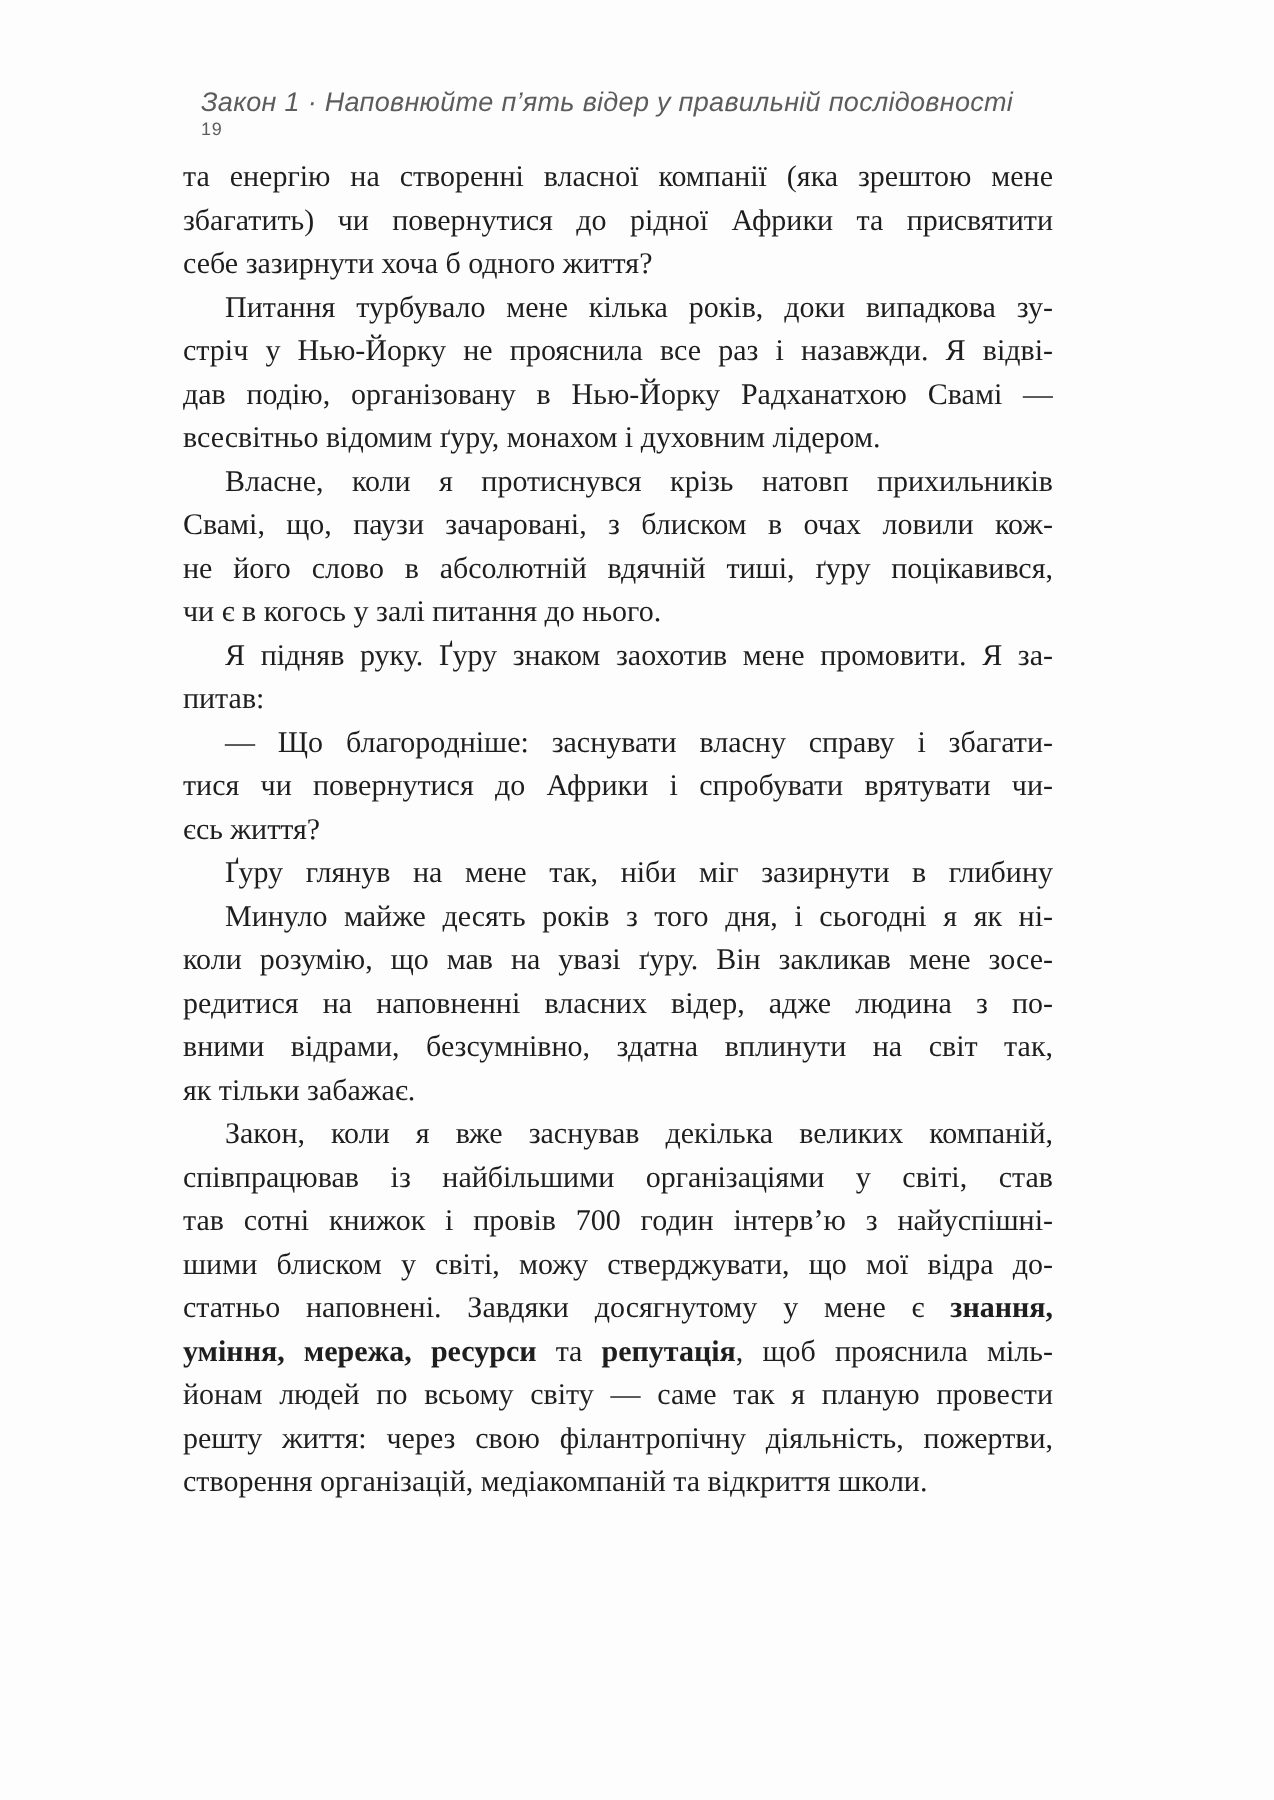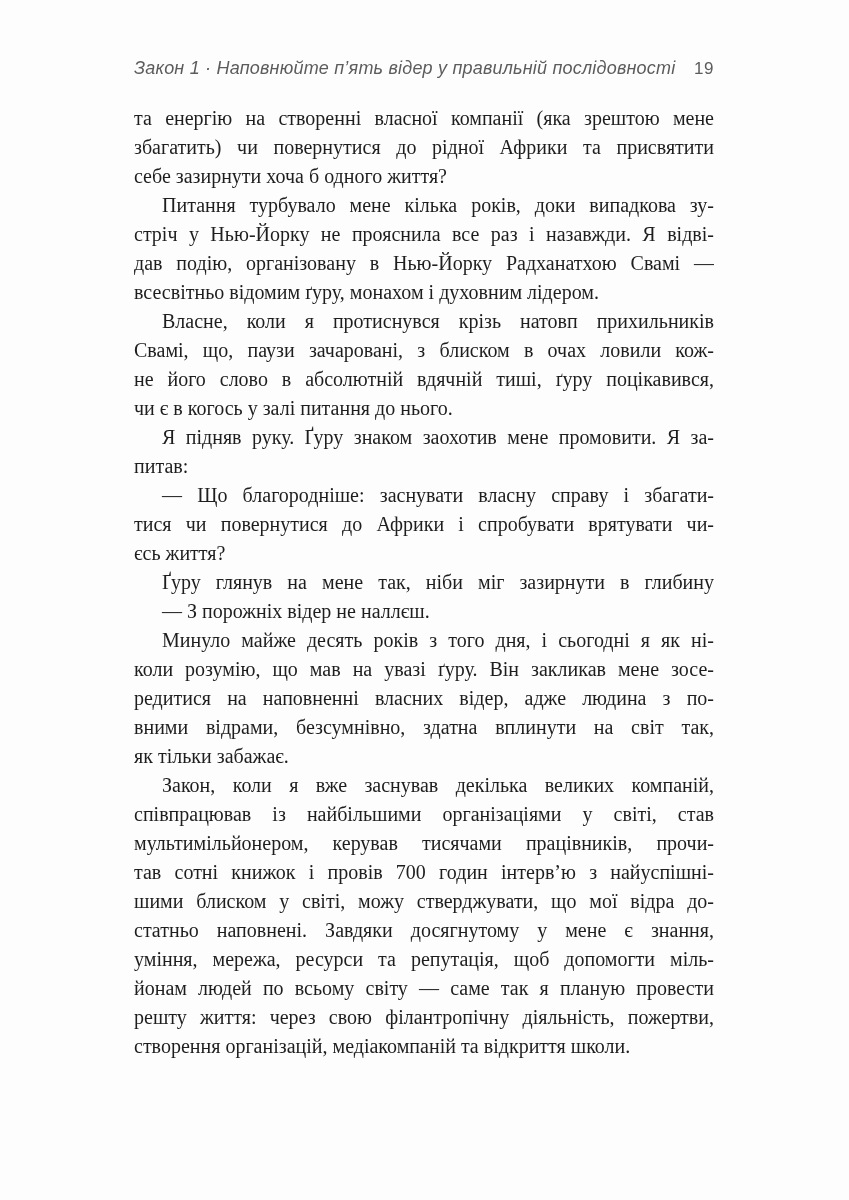--- a/index.html
+++ b/index.html
@@ -18,52 +18,53 @@
     color: var(--text);
     overflow: hidden;
   }
   .running-header {
     position: absolute;
     left: 134px;
     top: 58px;
     width: 580px;
     display: flex;
     justify-content: space-between;
-    align-items: center;
+    align-items: flex-start;
     color: var(--header);
     font-family: "Liberation Sans", "DejaVu Sans", sans-serif;
+    flex-direction: column;
   }
   .running-title {
     font-style: italic;
     font-size: 18px;
     letter-spacing: 0.2px;
     white-space: nowrap;
   }
   .page-number {
-    font-size: 17px;
+    font-size: 12px;
     letter-spacing: 0.5px;
   }
   .body-text {
     position: absolute;
-    left: 134px;
+    left: 122px;
     top: 104px;
     width: 580px;
     font-size: 20px;
     line-height: 29px;
   }
   .line {
     height: 29px;
     overflow: hidden;
     text-align: justify;
     text-align-last: justify;
     text-justify: inter-word;
   }
   .line.end { text-align-last: left; }
   .line.indent { text-indent: 28px; }
-  .b { font-weight: normal; }
+  .b { font-weight: bold; }
 </style>
 </head>
 <body>
 
 <div class="page">
   <div class="running-header">
     <span class="running-title">Закон 1 · Наповнюйте п’ять відер у правильній послідовності</span>
     <span class="page-number">19</span>
   </div>
   <div class="body-text">
@@ -77,30 +78,28 @@
       <div class="line indent"><span>Власне, коли я протиснувся крізь натовп прихильників</span></div>
       <div class="line"><span>Свамі, що, паузи зачаровані, з блиском в очах ловили кож-</span></div>
       <div class="line"><span>не його слово в абсолютній вдячній тиші, ґуру поцікавився,</span></div>
       <div class="line end"><span>чи є в когось у залі питання до нього.</span></div>
       <div class="line indent"><span>Я підняв руку. Ґуру знаком заохотив мене промовити. Я за-</span></div>
       <div class="line end"><span>питав:</span></div>
       <div class="line indent"><span>— Що благородніше: заснувати власну справу і збагати-</span></div>
       <div class="line"><span>тися чи повернутися до Африки і спробувати врятувати чи-</span></div>
       <div class="line end"><span>єсь життя?</span></div>
       <div class="line indent"><span>Ґуру глянув на мене так, ніби міг зазирнути в глибину</span></div>
-      <div class="line indent end"><span>— З порожніх відер не наллєш.</span></div>
       <div class="line indent"><span>Минуло майже десять років з того дня, і сьогодні я як ні-</span></div>
       <div class="line"><span>коли розумію, що мав на увазі ґуру. Він закликав мене зосе-</span></div>
       <div class="line"><span>редитися на наповненні власних відер, адже людина з по-</span></div>
       <div class="line"><span>вними відрами, безсумнівно, здатна вплинути на світ так,</span></div>
       <div class="line end"><span>як тільки забажає.</span></div>
       <div class="line indent"><span>Закон, коли я вже заснував декілька великих компаній,</span></div>
       <div class="line"><span>співпрацював із найбільшими організаціями у світі, став</span></div>
-      <div class="line"><span>мультимільйонером, керував тисячами працівників, прочи-</span></div>
       <div class="line"><span>тав сотні книжок і провів 700 годин інтерв’ю з найуспішні-</span></div>
       <div class="line"><span>шими блиском у світі, можу стверджувати, що мої відра до-</span></div>
       <div class="line"><span>статньо наповнені. Завдяки досягнутому у мене є </span><span class="b">знання,</span></div>
-      <div class="line"><span class="b">уміння, мережа, ресурси</span><span> та </span><span class="b">репутація</span><span>, щоб допомогти міль-</span></div>
+      <div class="line"><span class="b">уміння, мережа, ресурси</span><span> та </span><span class="b">репутація</span><span>, щоб прояснила міль-</span></div>
       <div class="line"><span>йонам людей по всьому світу — саме так я планую провести</span></div>
       <div class="line"><span>решту життя: через свою філантропічну діяльність, пожертви,</span></div>
       <div class="line end"><span>створення організацій, медіакомпаній та відкриття школи.</span></div>
     </div>
 </div>
 
 </body></html>

